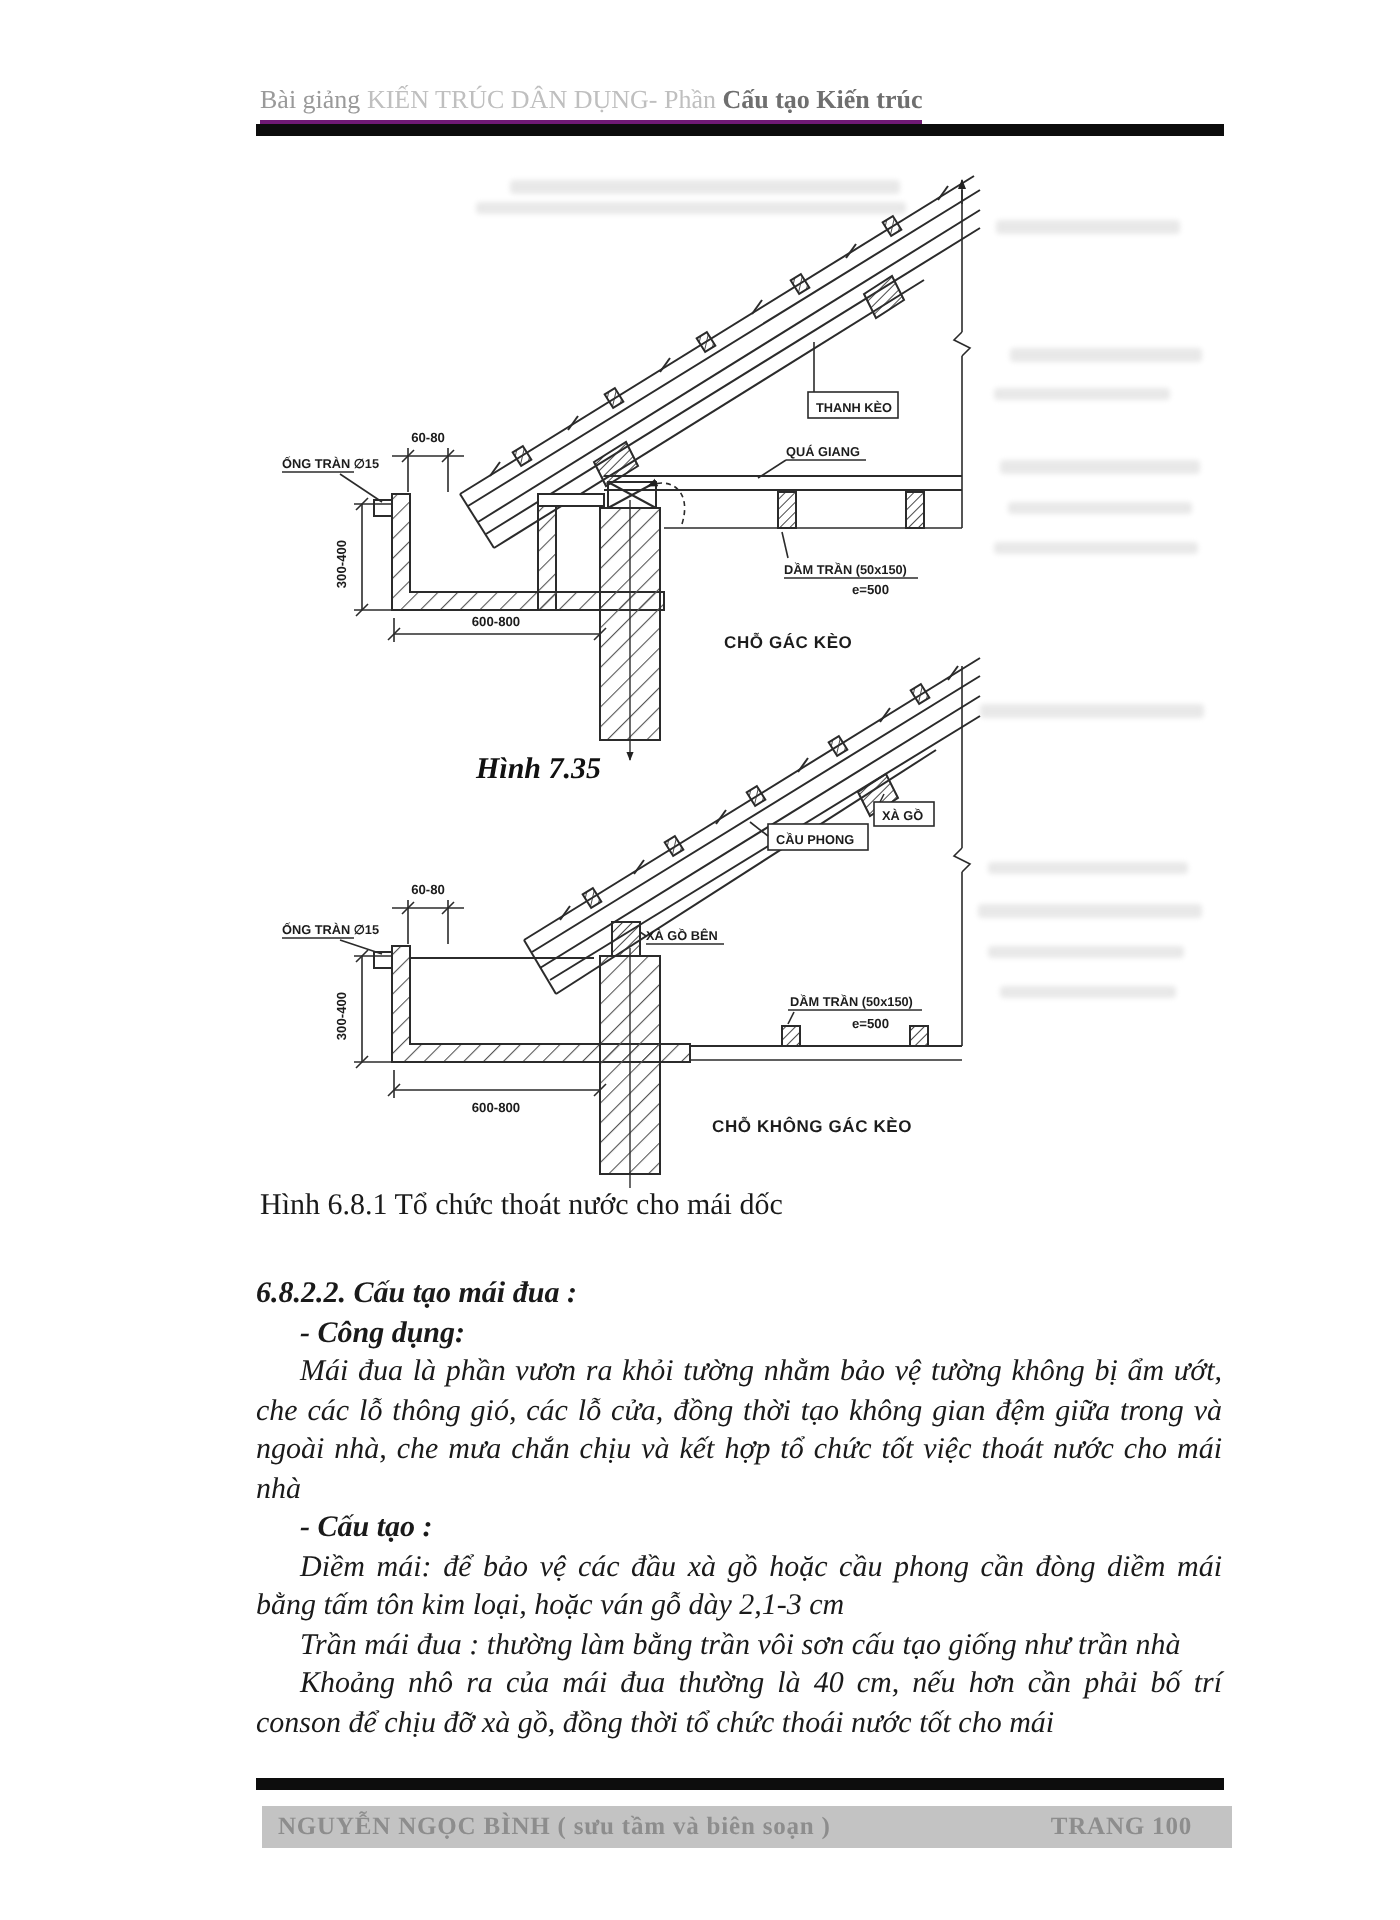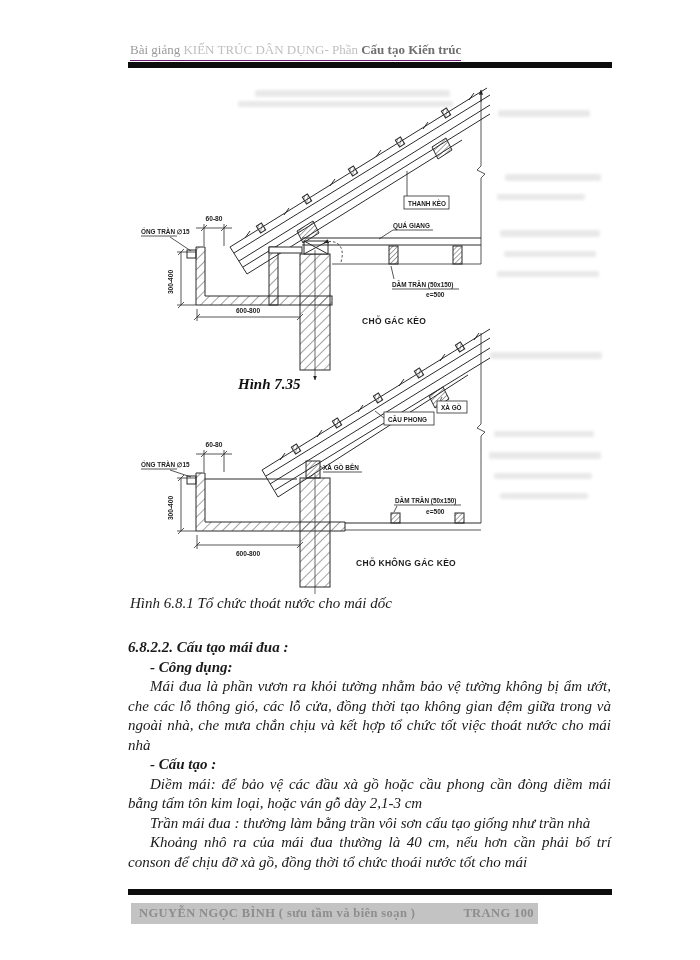--- a/index.html
+++ b/index.html
@@ -2,49 +2,49 @@
 <html><head>
 <meta charset="utf-8">
 <style>
   html,body{margin:0;padding:0;}
   body{
     width:700px;height:960px;position:relative;background:#ffffff;
     font-family:"Liberation Serif", serif;color:#1a1a1a;overflow:hidden;
   }
   
   .header{position:absolute;left:130px;top:42px;font-size:13px;white-space:nowrap;
-    border-bottom:1px solid #701a75;padding-bottom:2px;}
+    border-bottom:4px solid #701a75;padding-bottom:2px;}
   .header .h1{color:#9a9a9a;}
   .header .h2{color:#bfbfbf;}
   .header .h3{color:#6f6f6f;font-weight:bold;}
   .rule{position:absolute;left:128px;width:484px;height:6px;background:#0d0d0d;}
   .rule-top{top:62px;}
   .rule-bottom{top:889px;}
   
   svg{position:absolute;left:128px;top:82px;}
   svg text{stroke:none;fill:#1c1c1c;font-family:"Liberation Sans", sans-serif;font-weight:bold;}
   .lbl-sm{font-size:6.4px;}
   .dim{font-size:6.6px;}
   .big{font-size:8.5px;letter-spacing:.3px;}
   .fig-title{font-family:"Liberation Serif", serif;font-style:italic;font-weight:bold;font-size:15px;fill:#111;}
   .ghost{position:absolute;background:#b5b5b5;opacity:.30;filter:blur(1.4px);border-radius:2px;}
   
-  .caption{position:absolute;left:130px;top:595px;font-style:italic;font-size:15px;}
+  .caption{position:absolute;left:130px;top:595px;font-size:15px;}
   .content{position:absolute;left:128px;top:638px;width:483px;font-size:15px;line-height:19.5px;}
   .content p{margin:0;font-style:italic;}
   .sec-head{font-weight:bold;margin:0 0 6px 0;}
   .bullet{font-weight:bold;padding-left:22px;}
   .para{text-align:justify;text-indent:22px;}
   .para-plain{text-indent:22px;}
   
-  .footer-bar{position:absolute;left:131px;top:903px;width:407px;height:21px;background:#c3c3c3;
+  .footer-bar{position:absolute;left:131px;top:903px;width:485px;height:21px;background:#c3c3c3;
     display:flex;align-items:center;justify-content:space-between;
     font-weight:bold;font-size:12.5px;color:#8d8d8d;letter-spacing:.4px;}
   .footer-bar .fl{padding-left:8px;}
-  .footer-bar .fr{padding-right:4px;}
+  .footer-bar .fr{padding-right:20px;}
 </style>
 </head>
 <body>
 
 <div class="header">
   <span class="h1">Bài giảng </span><span class="h2">KIẾN TRÚC DÂN DỤNG- Phần </span><span class="h3">Cấu tạo Kiến trúc</span>
 </div>
 <div class="rule rule-top"></div>
 
 <div>

